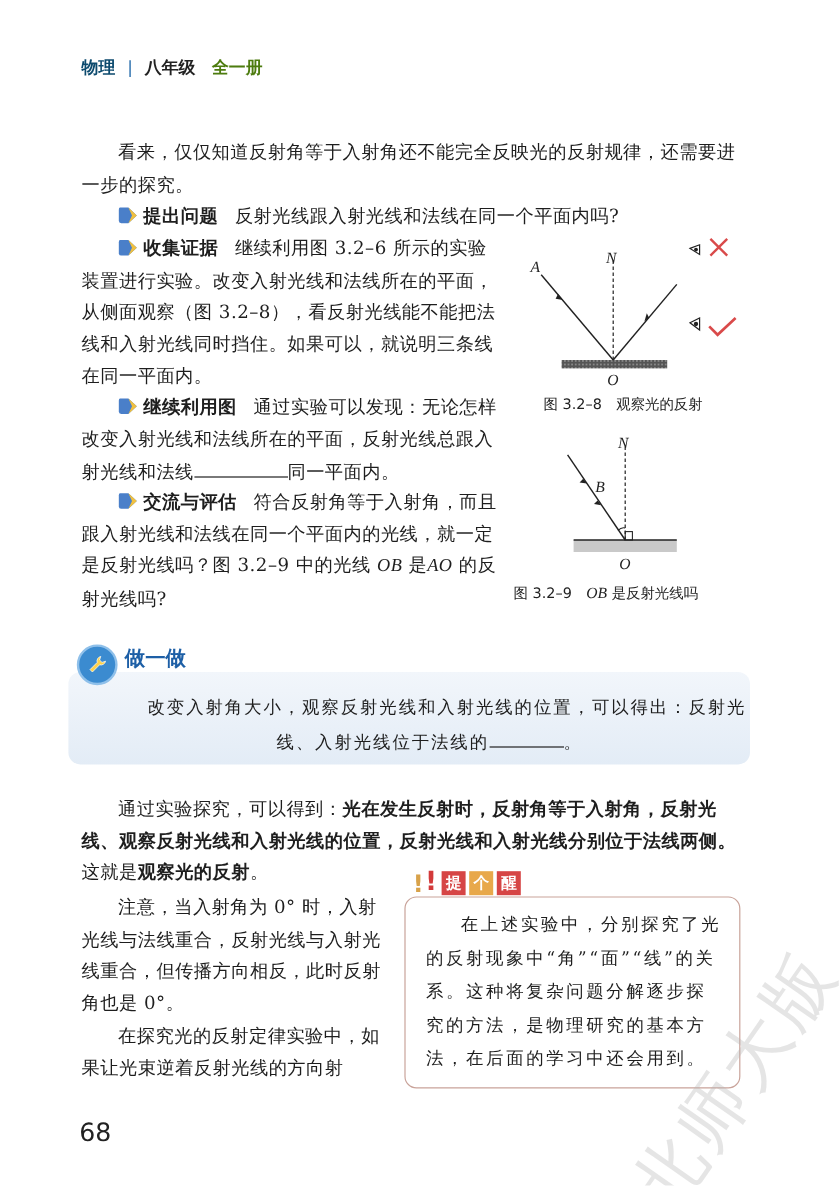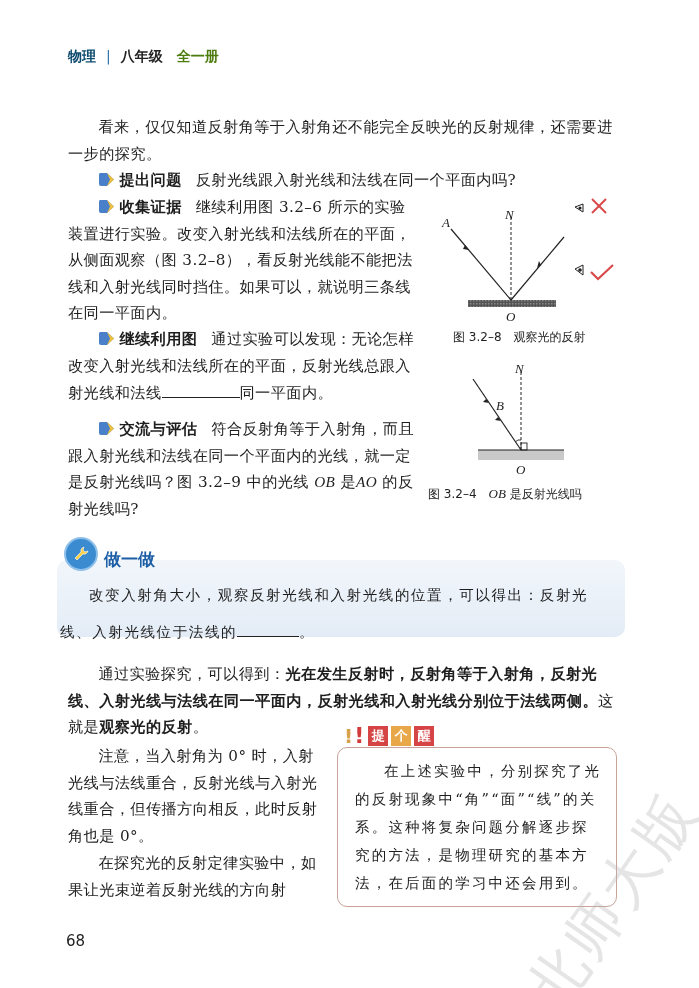--- a/index.html
+++ b/index.html
@@ -17,33 +17,33 @@
   .tag { display:inline-block; vertical-align:middle; width:17px; height:15px; margin-right:4px; position:relative; top:-2px; }
   .lbl { font-weight:bold; font-family:"DejaVu Sans","Liberation Sans",sans-serif; margin-right:14px;text-align:right; }
   .blank { display:inline-block; border-bottom:1px solid #222; height:18px; vertical-align:baseline; }
   .it { font-style:italic; font-family:"Liberation Serif",serif; }
 
   .fig { position:absolute; }
   .caption { position:absolute; font-family:"DejaVu Sans","Liberation Sans",sans-serif; font-size:12px; color:#222; }
 
   .doit { position:absolute; left:57px; top:560px; width:568px; height:77px; border-radius:10px;
           background:linear-gradient(180deg,#f2f6fb 0%,#e3ecf6 100%); }
-  .doit-title { position:absolute; left:64px; top:537px; display:flex; align-items:flex-end; }
+  .doit-title { position:absolute; left:64px; top:537px; display:flex; align-items:flex-start; }
   .doit-title .ico { width:30px; height:30px; border-radius:50%; background:#3b8bd0; border:2px solid #8fc0ea; display:flex; align-items:center; justify-content:center; }
   .doit-title .txt { margin-left:6px; font-family:"DejaVu Sans","Liberation Sans",sans-serif; font-weight:bold; color:#1d5fa6; font-size:17px; }
-  .doit-body { position:absolute; left:60px; top:577px; width:548px; font-size:14.5px; line-height:37px; letter-spacing:1.6px; }
+  .doit-body { position:absolute; left:84px; top:577px; width:548px; font-size:14.5px; line-height:27px; letter-spacing:1.6px;text-align:center; }
 
   .remind-head { position:absolute; left:344px; top:723px; display:flex; align-items:center; }
   .remind-head .bang { color:#d8a24a; font-weight:bold; font-size:20px; font-family:"DejaVu Sans",sans-serif; margin-right:1px; }
   .remind-head .bang2 { color:#d33a3a; font-weight:bold; font-size:22px; font-family:"DejaVu Sans",sans-serif; margin-right:4px; }
   .remind-head .box { width:20px; height:20px; color:#fff; font-size:13px; font-weight:bold; display:flex; align-items:center; justify-content:center; margin-right:3px; font-family:"DejaVu Sans",sans-serif; }
   .remind { position:absolute; left:337px; top:747px; width:278px; height:158px; border:1.5px solid #c9a39a; border-radius:10px; }
   .remind-body { position:absolute; left:355px; top:757px; width:250px; font-size:14.5px; line-height:28px; letter-spacing:2.2px; }
 
-  .pagenum { position:absolute; left:66px; top:932px; font-family:"DejaVu Sans","Liberation Sans",sans-serif; font-size:15px; color:#222; }
+  .pagenum { position:absolute; left:66px; top:932px; font-family:"DejaVu Sans","Liberation Sans",sans-serif; font-size:21px; color:#222; }
   .watermark { position:absolute; left:505px; top:790px; font-size:58px; color:rgba(180,180,180,0.35); transform:rotate(-55deg); transform-origin:left top; font-family:"DejaVu Serif",serif; letter-spacing:4px; white-space:nowrap; top:980px; left:510px; }
 </style>
 </head>
 <body>
 
 <div class="header">
   <span class="subj">物理</span><span class="sep">|</span><span class="grade">八年级</span><span class="book">全一册</span>
 </div>
 
 <div class="p indent" style="left:68px; top:114px; width:560px;">看来，仅仅知道反射角等于入射角还不能完全反映光的反射规律，还需要进一步的探究。</div>
@@ -62,21 +62,21 @@
     </svg><span class="lbl">收集证据</span><span>继续利用图 3.2–6 所示的实验装置进行实验。改变入射光线和法线所在的平面，从侧面观察（图 3.2–8），看反射光线能不能把法线和入射光线同时挡住。如果可以，就说明三条线在同一平面内。</span>
 </div>
 
 <div class="p indent" style="left:68px; top:326px; width:352px;">
   <svg class="tag" viewBox="0 0 17 15">
       <path d="M2 1 Q1 1 1 3 L1 12 Q1 14 3 14 L9 14 L16 7.5 L9 1 Z" fill="#4a7fc9"></path>
       <path d="M9 1 L16 7.5 L9 14 L12 7.5 Z" fill="#f0c040"></path>
     </svg><span class="lbl">继续利用图</span><span>通过实验可以发现：无论怎样改变入射光线和法线所在的平面，反射光线总跟入射光线和法线</span><span class="blank" style="width:78px;"></span><span>同一平面内。</span>
 </div>
 
-<div class="p indent" style="left:68px; top:416px; width:352px;">
+<div class="p indent" style="left:68px; top:405px; width:352px;">
   <svg class="tag" viewBox="0 0 17 15">
       <path d="M2 1 Q1 1 1 3 L1 12 Q1 14 3 14 L9 14 L16 7.5 L9 1 Z" fill="#4a7fc9"></path>
       <path d="M9 1 L16 7.5 L9 14 L12 7.5 Z" fill="#f0c040"></path>
     </svg><span class="lbl">交流与评估</span><span>符合反射角等于入射角，而且跟入射光线和法线在同一个平面内的光线，就一定是反射光线吗？图 3.2–9 中的光线 </span><span class="it">OB</span><span> 是</span><span class="it">AO</span><span> 的反射光线吗?</span>
 </div>
 
 <div class="fig" style="left:425px; top:195px; width:200px; height:130px;">
   <svg width="200" height="130" viewBox="0 0 200 130">
     <defs>
       <pattern id="hatch" width="3" height="3" patternUnits="userSpaceOnUse">
@@ -124,38 +124,38 @@
     <polygon points="28,57 31,61 25,60" fill="#222"></polygon>
     <rect x="51" y="83" width="6" height="7" fill="none" stroke="#222" stroke-width="0.9"></rect>
     <path d="M45 82 Q48 79 51 80" fill="none" stroke="#222" stroke-width="0.9"></path>
     <text x="-14" y="36" font-family="Liberation Serif,serif" font-style="italic" font-size="13" fill="#222">A</text>
     <text x="26" y="50" font-family="Liberation Serif,serif" font-style="italic" font-size="13" fill="#222">B</text>
     <text x="45" y="13" font-family="Liberation Serif,serif" font-style="italic" font-size="13" fill="#222">N</text>
     <text x="46" y="114" font-family="Liberation Serif,serif" font-style="italic" font-size="13" fill="#222">O</text>
   </svg>
 </div>
 <div class="caption" style="left:428px; top:486px;">
-  <span>图 3.2–4　</span><span class="it" style="font-size:13px;">OB</span><span> 是反射光线吗</span>
+  <span>图 3.2–9　</span><span class="it" style="font-size:13px;">OB</span><span> 是反射光线吗</span>
 </div>
 
 <div class="doit"></div>
 <div class="doit-title">
   <div class="ico">
     <svg width="18" height="18" viewBox="0 0 18 18">
         <path d="M12 2 A4 4 0 0 0 9 7 L3 13 L5 15 L11 9 A4 4 0 0 0 16 6 L13 7 L11 5 Z" fill="#ffd24a" stroke="#fff" stroke-width="0.6"></path>
       </svg>
   </div>
   <span class="txt">做一做</span>
 </div>
 <div class="doit-body indent">
   <span>改变入射角大小，观察反射光线和入射光线的位置，可以得出：反射光线、入射光线位于法线的</span><span class="blank" style="width:62px;"></span><span>。</span>
 </div>
 
 <div class="p indent" style="left:68px; top:661px; width:560px;">
-  <span>通过实验探究，可以得到：</span><span class="bold">光在发生反射时，反射角等于入射角，反射光线、入射光线与法线在同一平面内，反射光线和入射光线分别位于法线两侧。</span><span>这就是</span><span class="bold">观察光的反射</span><span>。</span>
+  <span>通过实验探究，可以得到：</span><span class="bold">光在发生反射时，反射角等于入射角，反射光线、观察反射光线和入射光线的位置，反射光线和入射光线分别位于法线两侧。</span><span>这就是</span><span class="bold">观察光的反射</span><span>。</span>
 </div>
 
 <div class="p indent" style="left:68px; top:743px; width:258px;">注意，当入射角为 0° 时，入射光线与法线重合，反射光线与入射光线重合，但传播方向相反，此时反射角也是 0°。</div>
 
 <div class="p indent" style="left:68px; top:850px; width:258px;">在探究光的反射定律实验中，如果让光束逆着反射光线的方向射</div>
 
 <div class="remind-head">
   <span class="bang">!</span>
     <span class="bang2">!</span>
   <span class="box" style="background:#d64545;">提</span>

